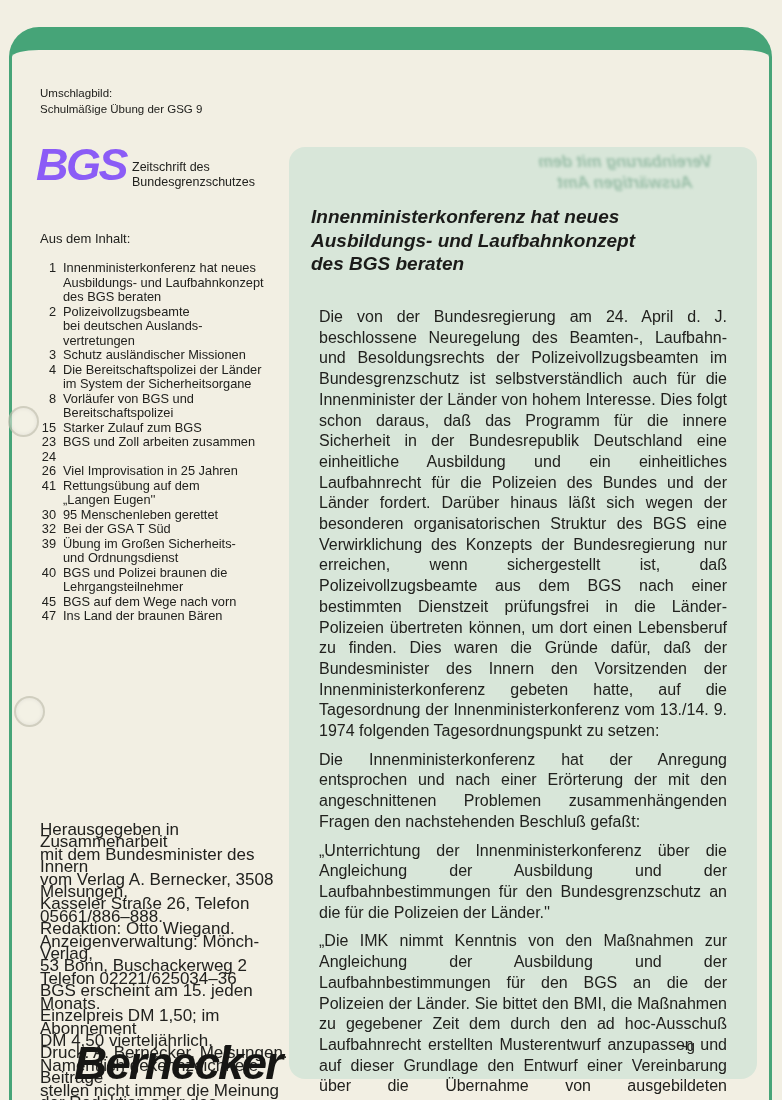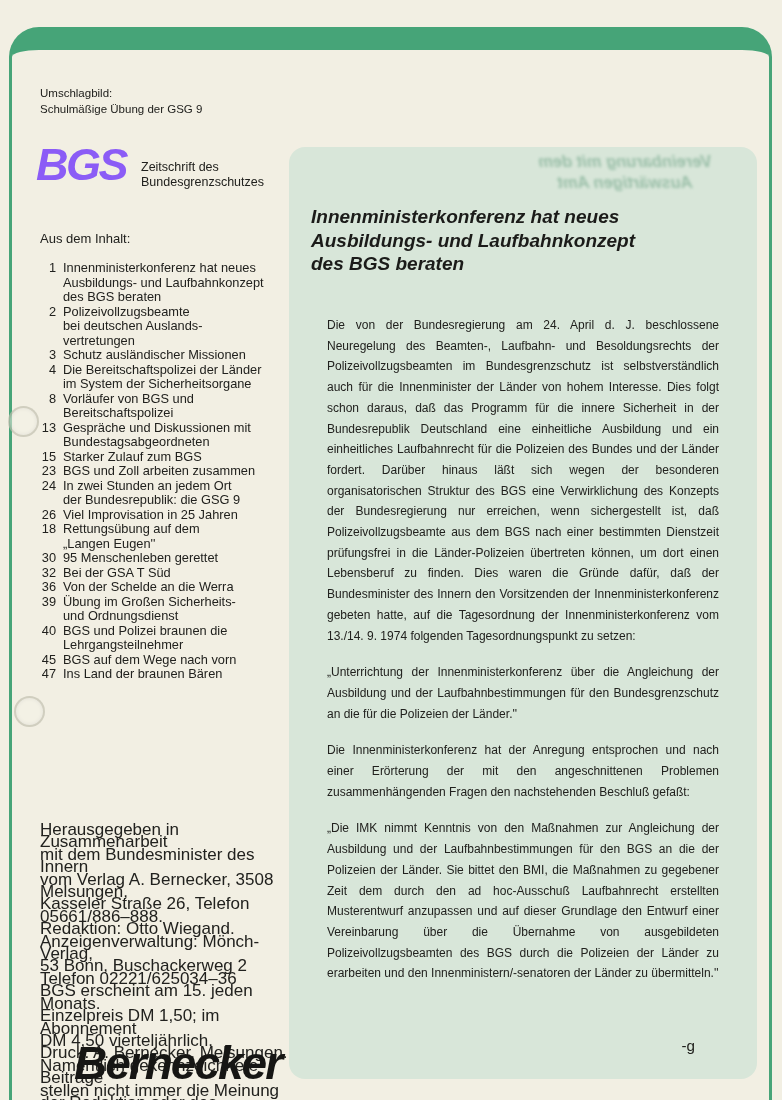--- a/index.html
+++ b/index.html
@@ -27,21 +27,21 @@
   .cover-caption {
     position:absolute; left:40px; top:86px;
     font-size:11.5px; line-height:15.5px; white-space:pre-line;
   }
   .bgs-logo {
     position:absolute; left:36px; top:142px;
     font-size:45px; line-height:45px; font-weight:bold; font-style:italic;
     letter-spacing:-2.5px; color:#8b5cf6;
   }
   .bgs-sub {
-    position:absolute; left:141px; top:160px;
+    position:absolute; left:132px; top:160px;
     font-size:12.5px; line-height:14.5px; white-space:pre-line;
   }
   .toc-heading { position:absolute; left:40px; top:231px; font-size:13px; }
   .toc {
     position:absolute; left:30px; top:261px; width:258px;
     font-size:12.8px; line-height:14.5px;
   }
   .toc-row { display:flex; }
   .toc-num { width:26px; text-align:right; padding-right:7px; flex:none; }
   .toc-text { flex:1; white-space:pre-line; }
@@ -66,21 +66,21 @@
   }
   .article-title {
     position:absolute; left:22px; top:58px; width:430px;
     font-size:19px; line-height:23.5px; font-weight:bold; font-style:italic;
     color:#1b1b19; white-space:pre-line;
   }
   .article-body {
     position:absolute; left:22px; top:152px; width:424px;
   }
   .article-body p {
-    margin:16px; font-size:12px; line-height:20.7px; text-align:justify;
+    margin:8px; font-size:16px; line-height:20.7px; text-align:justify;
   }
   .signature {
     text-align:right; padding-right:40px; margin-top:4px;
     font-size:15.2px; line-height:20.7px;
   }
 </style>
 </head>
 <body>
 
 <div class="frame"></div>
@@ -123,70 +123,59 @@
       <span class="toc-text">Die Bereitschaftspolizei der Länder
 im System der Sicherheitsorgane</span>
     </div>
 
     <div class="toc-row">
       <span class="toc-num">8</span>
       <span class="toc-text">Vorläufer von BGS und
 Bereitschaftspolizei</span>
     </div>
 
-    <div class="toc-row">
-      <span class="toc-num">13</span>
-      <span class="toc-text">Gespräche und Diskussionen mit
-Bundestagsabgeordneten</span>
-    </div>
 
     <div class="toc-row">
       <span class="toc-num">15</span>
       <span class="toc-text">Starker Zulauf zum BGS</span>
     </div>
 
 
 
     <div class="toc-row">
       <span class="toc-num">23</span>
       <span class="toc-text">BGS und Zoll arbeiten zusammen</span>
     </div>
 
     <div class="toc-row">
       <span class="toc-num">24</span>
-      <span class="toc-text">In zwei Stunden an jedem Ort
-der Bundesrepublik: die GSG 9</span>
     </div>
 
     <div class="toc-row">
       <span class="toc-num">26</span>
       <span class="toc-text">Viel Improvisation in 25 Jahren</span>
     </div>
 
     <div class="toc-row">
-      <span class="toc-num">18</span>
+      <span class="toc-num">41</span>
       <span class="toc-text">Rettungsübung auf dem
 „Langen Eugen''</span>
     </div>
 
     <div class="toc-row">
       <span class="toc-num">30</span>
       <span class="toc-text">95 Menschenleben gerettet</span>
     </div>
 
     <div class="toc-row">
       <span class="toc-num">32</span>
       <span class="toc-text">Bei der GSA T Süd</span>
     </div>
 
 
-    <div class="toc-row">
-      <span class="toc-num">36</span>
-      <span class="toc-text">Von der Schelde an die Werra</span>
-    </div>
 
     <div class="toc-row">
       <span class="toc-num">39</span>
       <span class="toc-text">Übung im Großen Sicherheits-
 und Ordnungsdienst</span>
     </div>
 
     <div class="toc-row">
       <span class="toc-num">40</span>
       <span class="toc-text">BGS und Polizei braunen die
@@ -227,22 +216,22 @@
 <div class="panel">
   <div class="ghost">Vereinbarung mit dem
 Auswärtigen Amt</div>
   <div class="article-title">Innenministerkonferenz hat neues
 Ausbildungs- und Laufbahnkonzept
 des BGS beraten</div>
   <div class="article-body">
 
       <p>Die von der Bundesregierung am 24. April d. J. beschlossene Neuregelung des Beamten-, Laufbahn- und Besoldungsrechts der Polizeivollzugsbeamten im Bundesgrenzschutz ist selbstverständlich auch für die Innenminister der Länder von hohem Interesse. Dies folgt schon daraus, daß das Programm für die innere Sicherheit in der Bundesrepublik Deutschland eine einheitliche Ausbildung und ein einheitliches Laufbahnrecht für die Polizeien des Bundes und der Länder fordert. Darüber hinaus läßt sich wegen der besonderen organisatorischen Struktur des BGS eine Verwirklichung des Konzepts der Bundesregierung nur erreichen, wenn sichergestellt ist, daß Polizeivollzugsbeamte aus dem BGS nach einer bestimmten Dienstzeit prüfungsfrei in die Länder-Polizeien übertreten können, um dort einen Lebensberuf zu finden. Dies waren die Gründe dafür, daß der Bundesminister des Innern den Vorsitzenden der Innenministerkonferenz gebeten hatte, auf die Tagesordnung der Innenministerkonferenz vom 13./14. 9. 1974 folgenden Tagesordnungspunkt zu setzen:</p>
 
+      <p>Die Innenministerkonferenz hat der Anregung entsprochen und nach einer Erörterung der mit den angeschnittenen Problemen zusammenhängenden Fragen den nachstehenden Beschluß gefaßt:</p>
+
       <p>„Unterrichtung der Innenministerkonferenz über die Angleichung der Ausbildung und der Laufbahnbestimmungen für den Bundesgrenzschutz an die für die Polizeien der Länder.''</p>
-
-      <p>Die Innenministerkonferenz hat der Anregung entsprochen und nach einer Erörterung der mit den angeschnittenen Problemen zusammenhängenden Fragen den nachstehenden Beschluß gefaßt:</p>
 
       <p>„Die IMK nimmt Kenntnis von den Maßnahmen zur Angleichung der Ausbildung und der Laufbahnbestimmungen für den BGS an die der Polizeien der Länder. Sie bittet den BMI, die Maßnahmen zu gegebener Zeit dem durch den ad hoc-Ausschuß Laufbahnrecht erstellten Musterentwurf anzupassen und auf dieser Grundlage den Entwurf einer Vereinbarung über die Übernahme von ausgebildeten Polizeivollzugsbeamten des BGS durch die Polizeien der Länder zu erarbeiten und den Innenministern/-senatoren der Länder zu übermitteln.''</p>
     </div>
   <div class="article-body" style="top:auto; bottom:22px;">
     <div class="signature">-g</div>
   </div>
 </div>
 
 </body></html>

